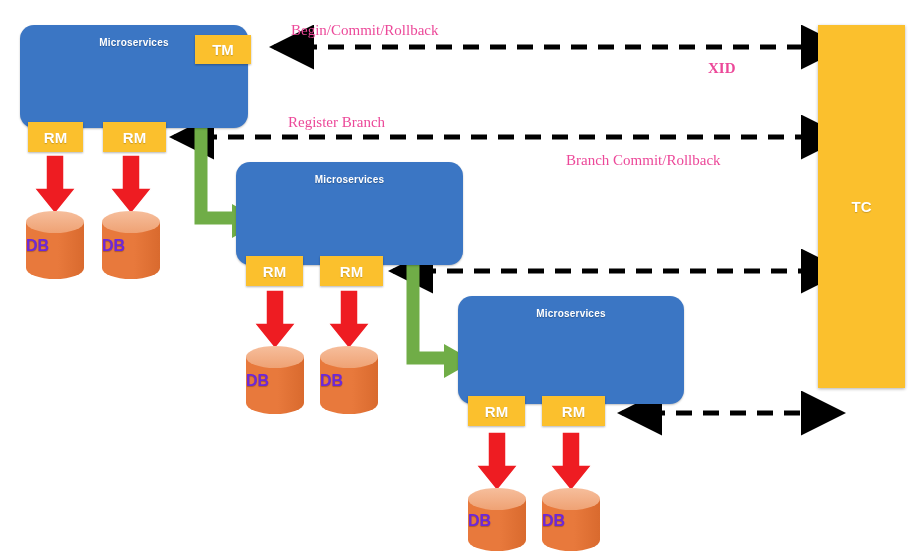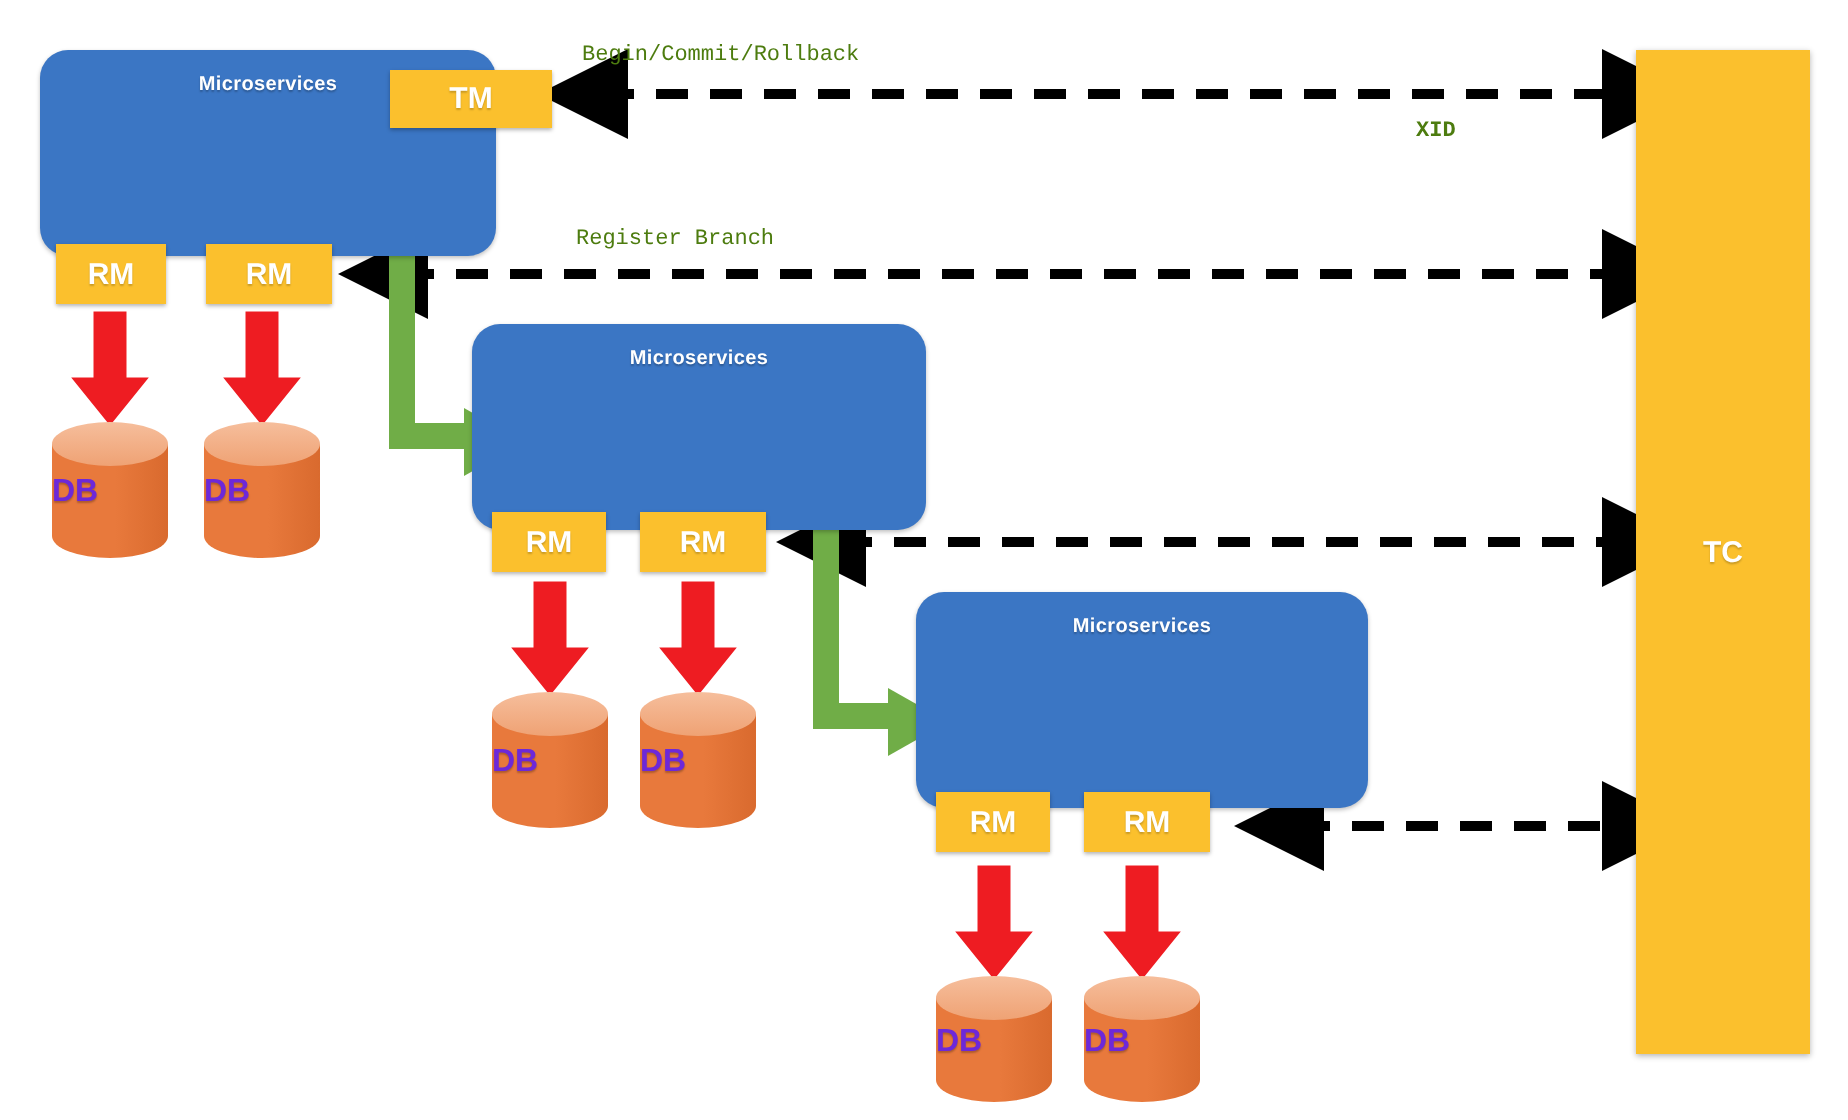--- a/index.html
+++ b/index.html
@@ -83,24 +83,24 @@
     text-align: left;
     color: #6d28d9;
     font-weight: bold;
     font-size: 16px;
     text-shadow: 0 1px 1px rgba(0,0,0,0.25);
     pointer-events: none;
   }
   
   .edge-label {
     position: absolute;
-    color: #4d7c0f;
-    font-size: 11px;
+    color: #ec4899;
+    font-size: 15px;
     white-space: nowrap;
-    font-family: Liberation Mono, monospace;
+    font-family: Liberation Serif, serif;
   }
   .edge-label.bold {
     font-weight: bold;
     margin-left: 12px;
   }
 </style>
 </head>
 <body>
 
 <div id="canvas">
@@ -198,21 +198,21 @@
 
     <g>
       <path d="M542,499 L542,540 A29,11 0 0 0 600,540 L600,499 z" fill="url(#dbBodyGrad)"></path>
       <ellipse cx="571" cy="499" rx="29" ry="11" fill="url(#dbTopGrad)"></ellipse>
     </g>
   </svg>
 
   <div class="node ms-box" style="left:20px; top:25px; width:228px; height:103px;">
     <div class="ms-label">Microservices</div>
   </div>
-  <div class="node badge" style="left:195px; top:35px; width:81px; height:29px;">
+  <div class="node badge" style="left:195px; top:35px; width:56px; height:29px;">
     <span>TM</span>
   </div>
   <div class="node badge" style="left:28px; top:122px; width:55px; height:30px;">
     <span>RM</span>
   </div>
   <div class="node badge" style="left:103px; top:122px; width:63px; height:30px;">
     <span>RM</span>
   </div>
   <div class="db" style="left:26px; top:211px; width:58px; height:68px;">
     <div class="db-label">DB</div>
@@ -246,24 +246,25 @@
   <div class="node badge" style="left:542px; top:396px; width:63px; height:30px;">
     <span>RM</span>
   </div>
   <div class="db" style="left:468px; top:488px; width:58px; height:63px;">
     <div class="db-label">DB</div>
   </div>
   <div class="db" style="left:542px; top:488px; width:58px; height:63px;">
     <div class="db-label">DB</div>
   </div>
 
-  <div class="node tc-bar" style="left:818px; top:25px; width:87px; height:502px;">
+  <div class="node tc-bar" style="left:818px; top:25px; width:87px; height:363px;">
     <span>TC</span>
   </div>
 
   <div class="edge-label" style="left:291px; top:22px;">Begin/Commit/Rollback</div>
 
   <div class="edge-label bold" style="left:696px; top:60px;">XID</div>
 
   <div class="edge-label" style="left:288px; top:114px;">Register Branch</div>
 
+  <div class="edge-label" style="left:566px; top:152px;">Branch Commit/Rollback</div>
 
 </div>
 
 </body></html>

